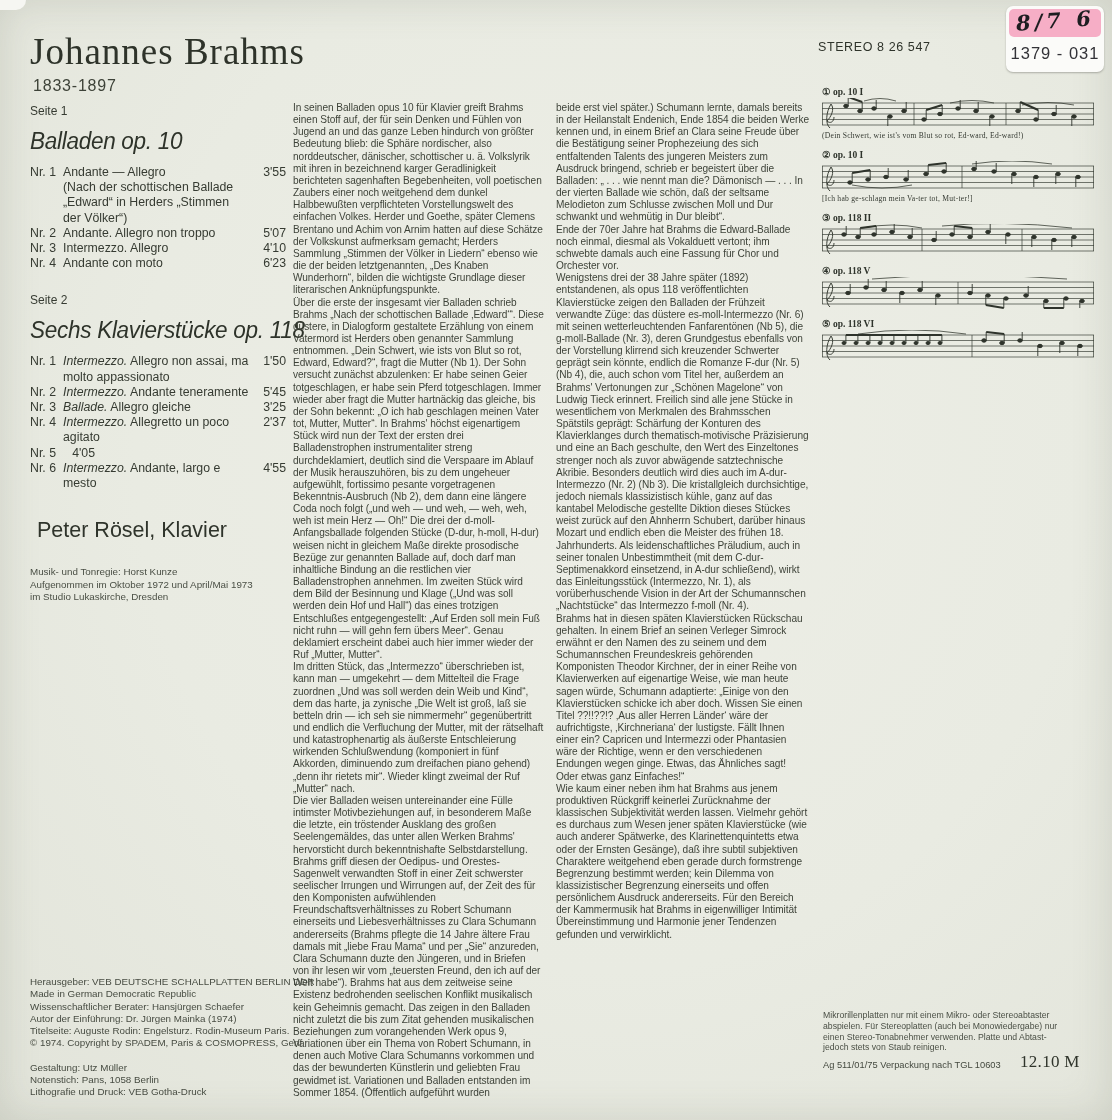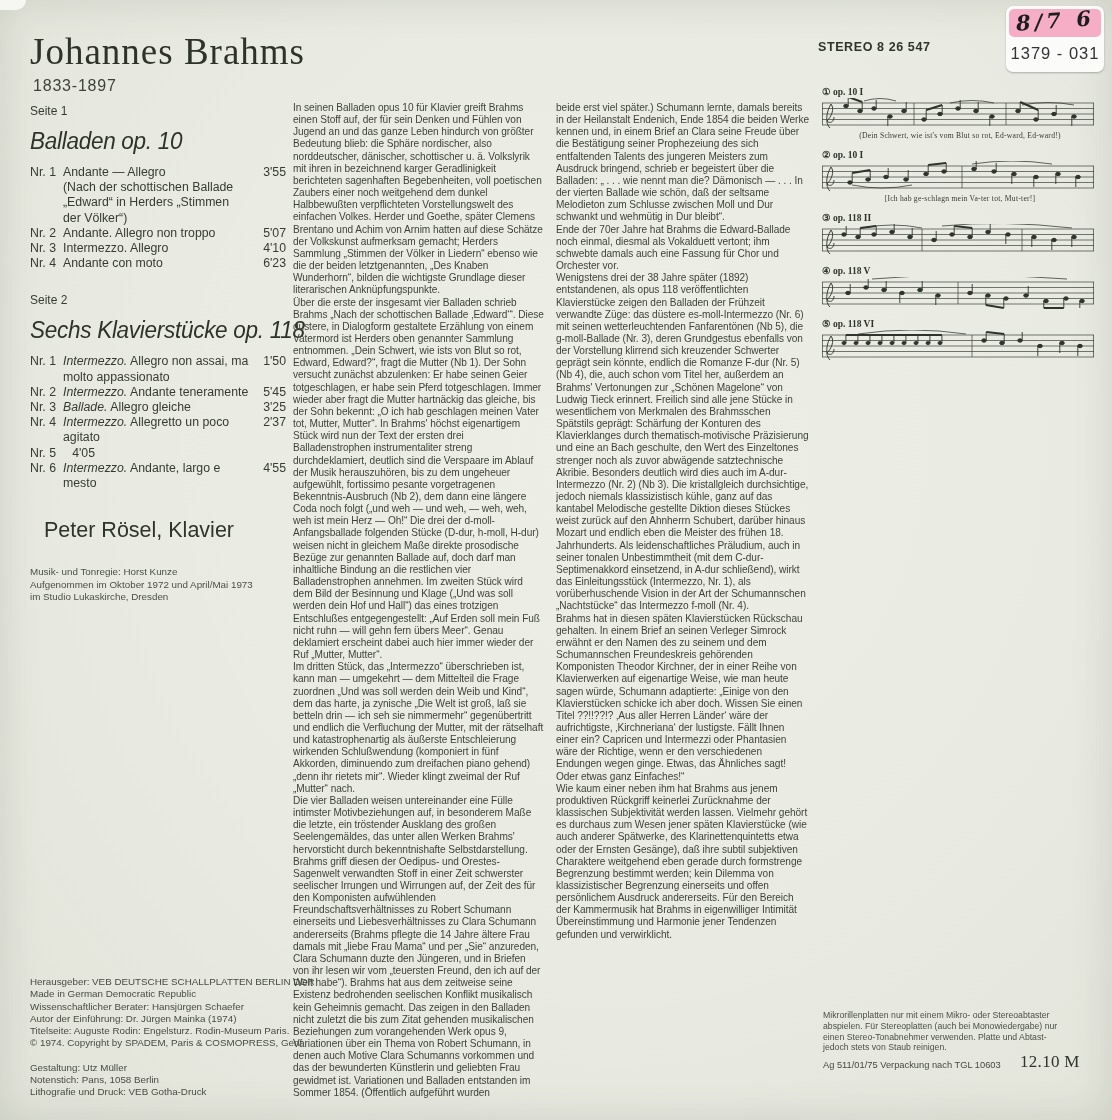--- a/index.html
+++ b/index.html
@@ -9,21 +9,21 @@
     background-image:radial-gradient(ellipse at 55% 40%, #edeee6 0%, #e9ebe2 55%, #e2e4da 100%);
     box-shadow:inset 0 0 40px rgba(90,95,80,.18);
     font-family:"Liberation Sans",sans-serif;color:#3a3f36;
   }
   .corner-tear{position:absolute;left:0;top:0;width:26px;height:10px;background:#f6f6f2;border-bottom-right-radius:12px;}
 
   
   .title{position:absolute;left:30px;top:30px;font-family:"Liberation Serif","DejaVu Serif",serif;
     font-size:37px;font-weight:400;color:#2e332a;letter-spacing:1px;}
   .years{position:absolute;left:33px;top:77px;font-size:16px;letter-spacing:.8px;color:#3d4238;}
-  .stereo{position:absolute;left:818px;top:40px;font-size:12.5px;letter-spacing:.6px;color:#2f342b;font-weight:bold;}
+  .stereo{position:absolute;left:818px;top:40px;font-size:12.5px;letter-spacing:.6px;color:#2f342b;}
 
   
   .sticker{position:absolute;left:1006px;top:6px;width:98px;height:66px;background:#fbfbf9;
     border-radius:7px;box-shadow:0 1px 2px rgba(60,60,55,.35);overflow:hidden;}
   .sticker-band{position:absolute;left:3px;top:3px;right:3px;height:28px;background:#f6aec6;border-radius:5px;}
   .sticker-hand{position:absolute;left:10px;top:2px;font-family:"DejaVu Serif",serif;font-style:italic;
     font-weight:bold;font-size:21px;color:#1d1d20;transform:rotate(-4deg);letter-spacing:4px;}
   .sticker-cat{position:absolute;left:0;right:0;top:38px;text-align:center;font-size:16.5px;
     letter-spacing:1px;color:#333338;}
 
@@ -31,38 +31,38 @@
   .leftcol{position:absolute;left:30px;top:104px;width:256px;}
   .seite{font-size:12px;color:#363b32;margin:0 0 6px 0;}
   .album{font-style:italic;font-size:23px;letter-spacing:-.3px;color:#2e332a;margin:10px 0 10px 0;
     transform:scaleX(.98);transform-origin:left;white-space:nowrap;}
   .track{display:flex;align-items:flex-start;font-size:12.3px;line-height:15.2px;color:#363b32;}
   .track .nr{width:33px;flex:none;}
   .track .body{flex:1;padding-right:4px;}
   .track .dur{flex:none;width:32px;text-align:right;}
   .track .genre{font-style:italic;}
   .track .note{margin-left:0;}          .gap22{height:22px;}
-  .performer{position:absolute;left:44px;top:518px;font-size:21.5px;color:#2f342b;}
+  .performer{position:absolute;left:37px;top:518px;font-size:21.5px;color:#2f342b;}
   .smallcred{position:absolute;left:30px;top:566px;font-size:9.8px;line-height:12.6px;color:#4a4f45;}
   .pubblock{position:absolute;left:30px;top:976px;font-size:9.8px;line-height:12.3px;color:#474c42;}
   .pubblock .grp2{margin-top:12px;}
 
   
   .essay{position:absolute;top:102px;font-size:10.1px;line-height:12.15px;color:#3d4238;
     letter-spacing:-.05px;overflow:hidden;}
   .essay p{margin:0;}
   .essay1{left:293px;width:251px;height:1000px;}
   .essay2{left:556px;width:253px;height:872px;}
 
   
   .notation{position:absolute;left:822px;top:86px;width:276px;}
   .nitem{margin-bottom:9px;}
   .nlabel{font-size:9.5px;color:#2e332b;font-family:"Liberation Serif",serif;font-weight:bold;margin-bottom:1px;}
   .ncap{font-size:7.6px;letter-spacing:.25px;color:#343931;font-family:"Liberation Serif",serif;
-    text-align:center;margin-top:1px;}
+    margin-top:1px;}
   .staff{display:block;}
 
   
   .notice{position:absolute;left:823px;top:1010px;font-size:8.7px;line-height:10.8px;color:#4a4f45;width:250px;}
   .orderline{position:absolute;left:823px;top:1060px;font-size:9.3px;color:#44493f;}
   .price{position:absolute;left:1020px;top:1052px;font-size:17px;color:#2f342b;letter-spacing:.3px;font-family:Liberation Serif, serif;}
 </style>
 </head>
 <body>
 

